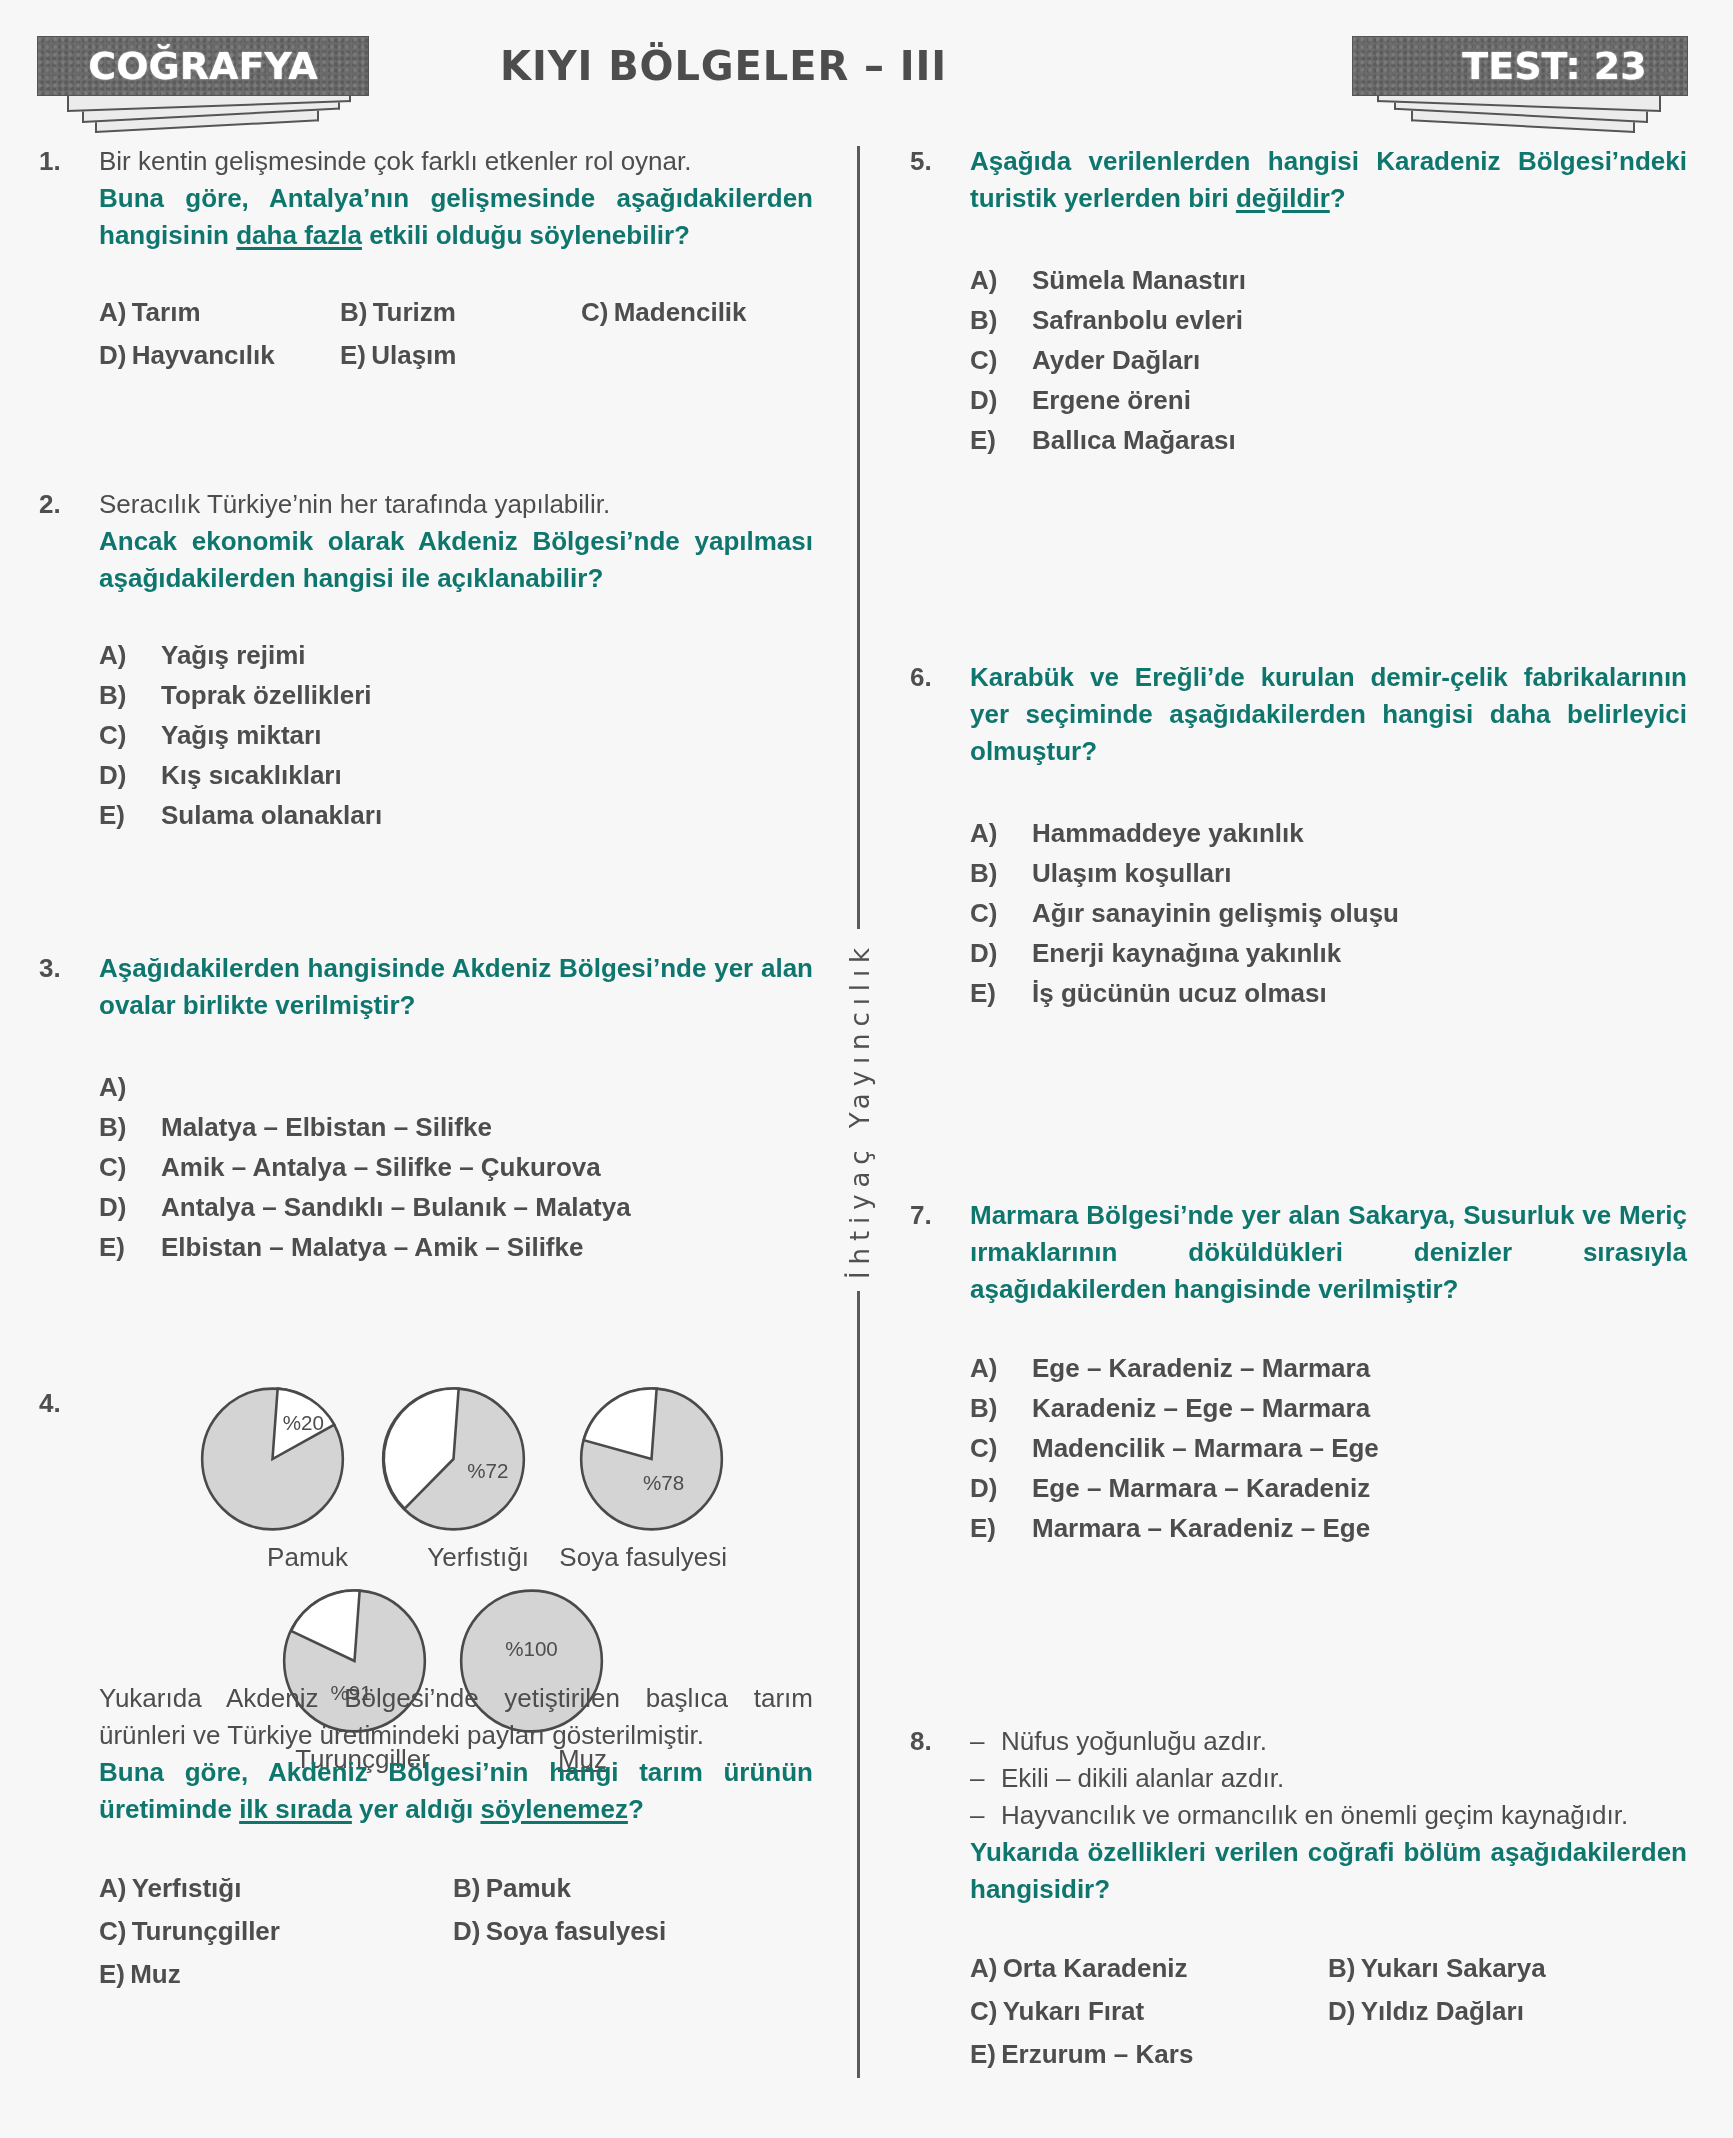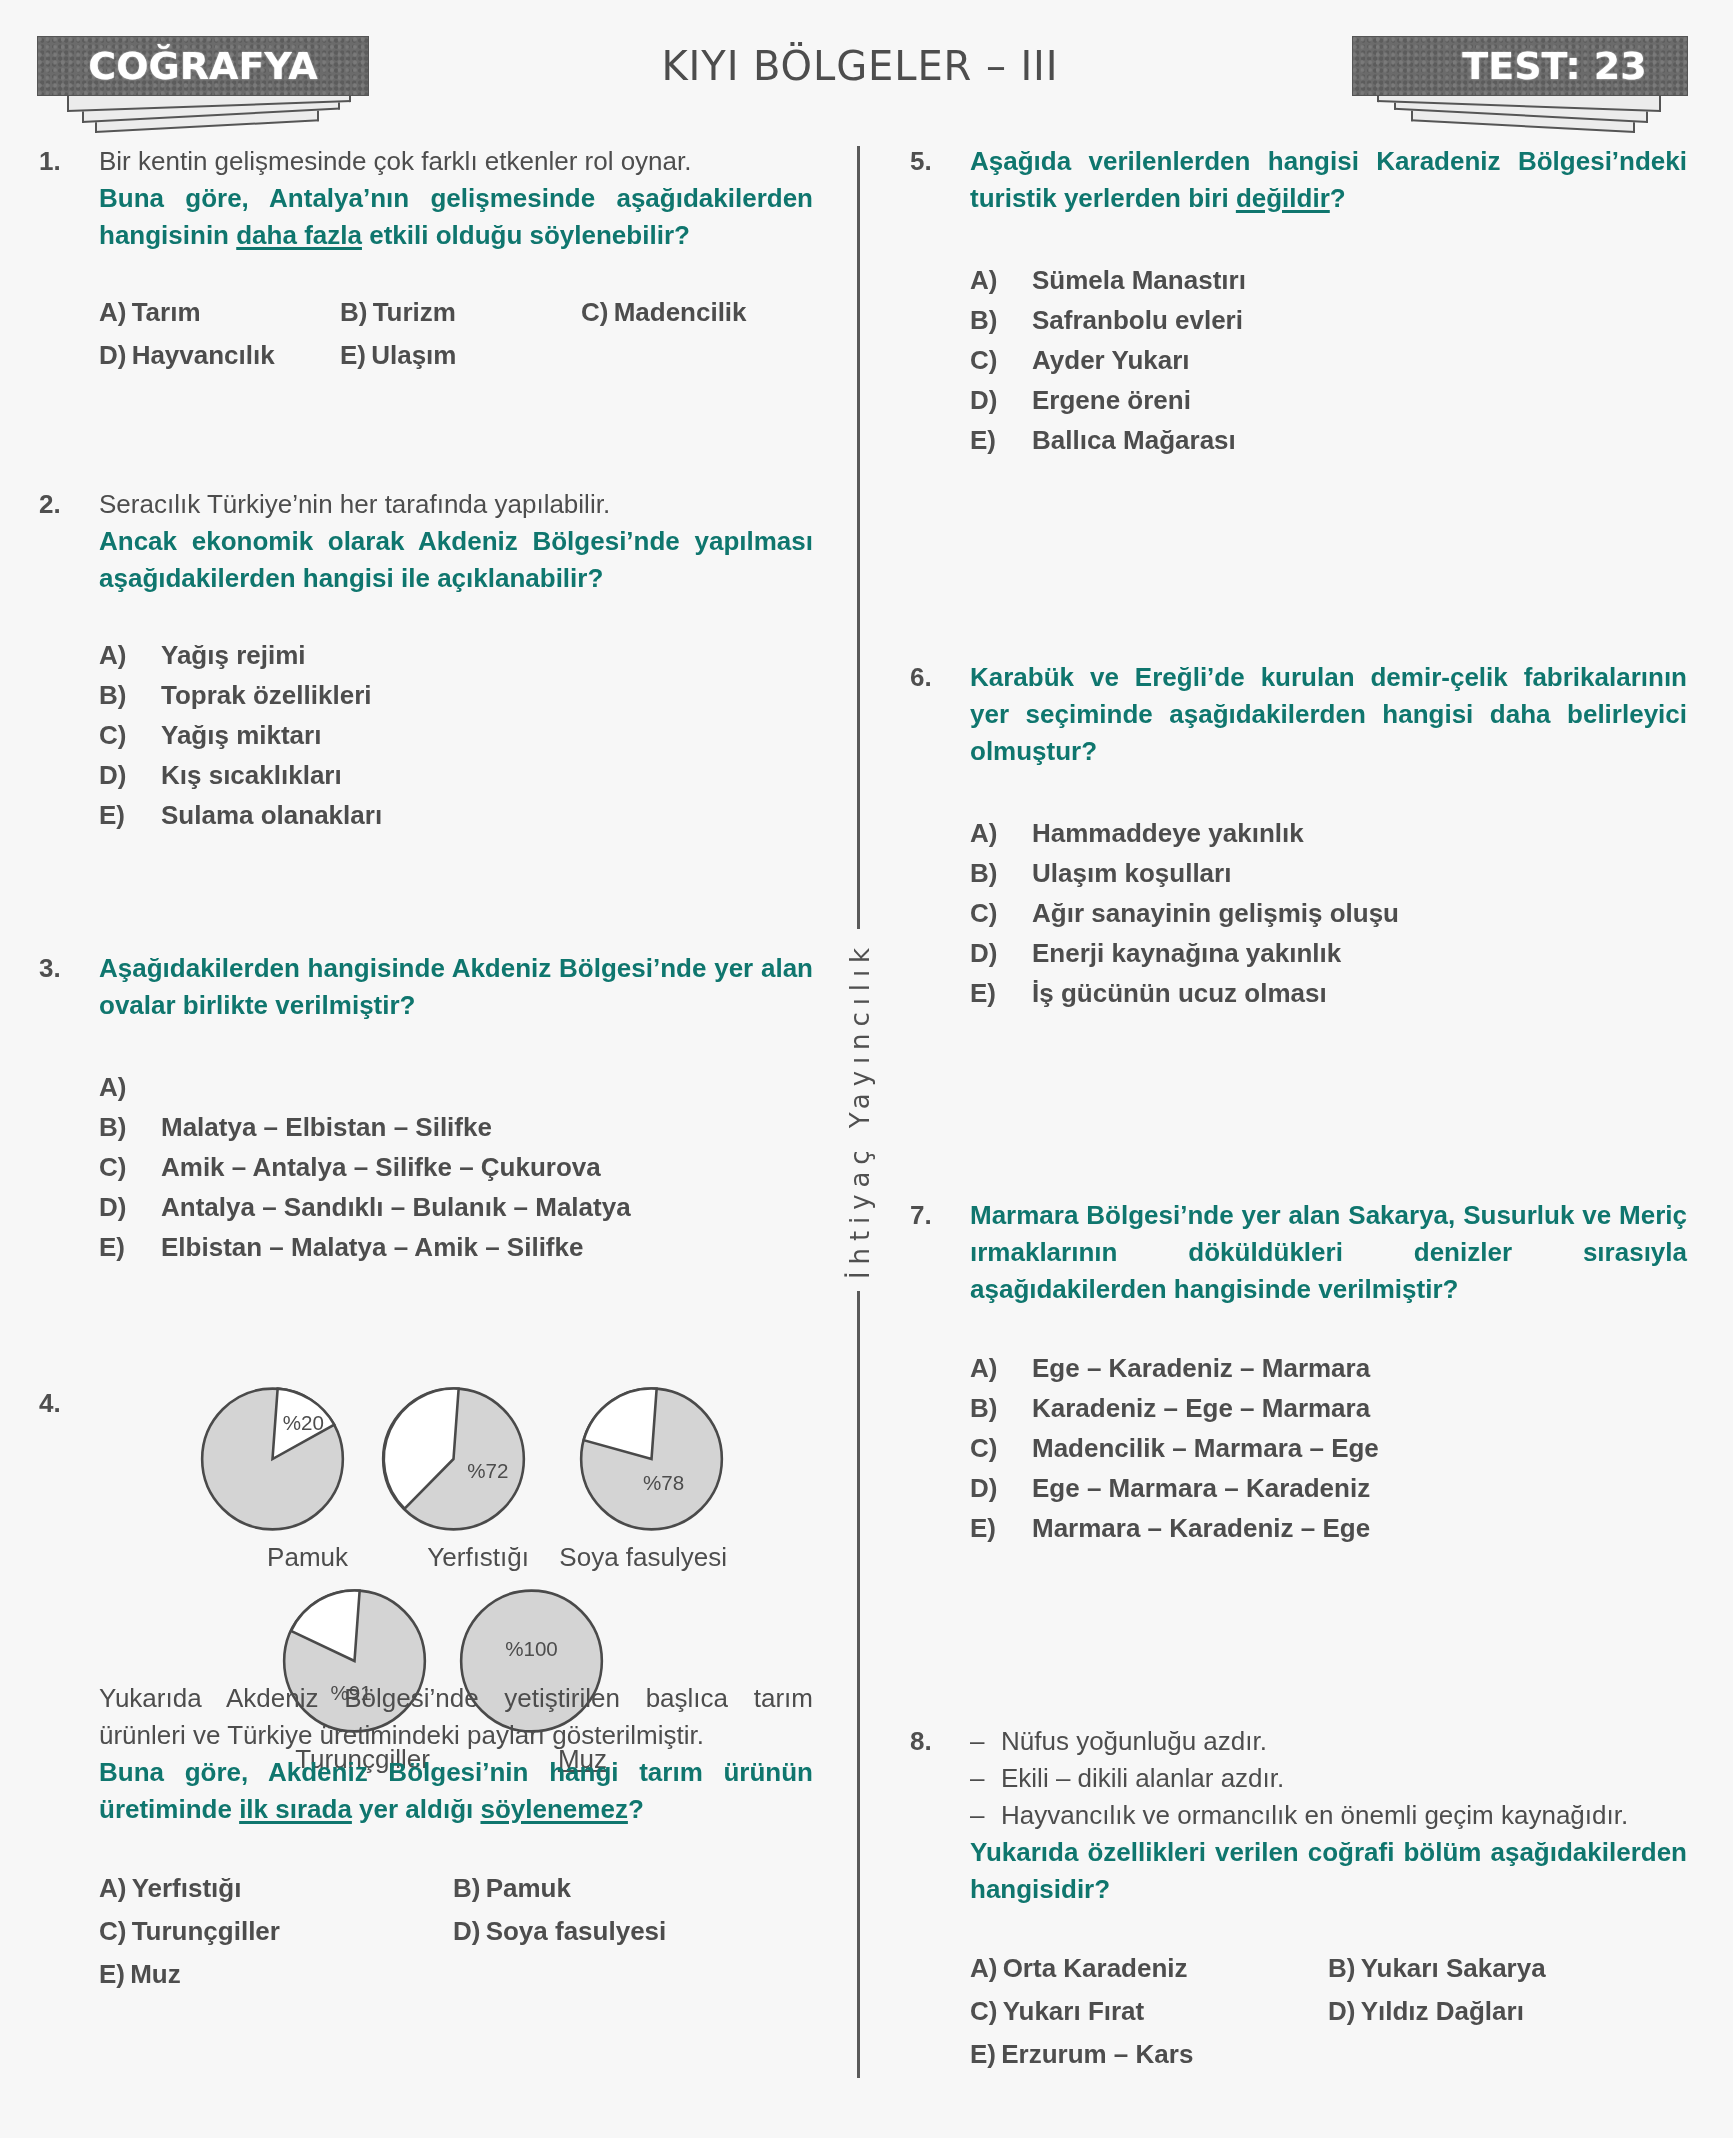--- a/index.html
+++ b/index.html
@@ -12,22 +12,22 @@
   .badge { position: absolute; top: 36px; height: 60px; background: #6b6b6b;
     background-image: radial-gradient(circle at 20% 30%, #7a7a7a 0 1.7px, transparent 2.6px),
                       radial-gradient(circle at 70% 60%, #5c5c5c 0 1.7px, transparent 2.6px);
     background-size: 7.7px 7.7px, 6px 6px;
     border: 1.7px solid #555; box-sizing: border-box; }
   .badge-text { position: absolute; top: 0; left: 0; right: 0; height: 57px;
     display: flex; align-items: center; justify-content: center;
     color: #fff; font-weight: bold; font-size: 38px; letter-spacing: 0px;
     font-family: "DejaVu Sans", sans-serif; text-shadow: 0 0 1.7px #ddd; }
   .sheet { position: absolute; background: #ececec; border: 2.6px solid #555; border-top: none; box-sizing: border-box; }
-  .page-title { position: absolute; top: 43px; left: 516px; width: 688px; text-align: center;
-    font-family: "DejaVu Sans", sans-serif; font-weight: normal; font-size: 40px; color: #4d4d4d; letter-spacing: 0.9px; }
+  .page-title { position: absolute; top: 43px; left: 500px; width: 688px; 
+    font-family: "DejaVu Sans", sans-serif; font-weight: bold; font-size: 40px; color: #4d4d4d; letter-spacing: 0.9px; }
   
   .divider { position: absolute; left: 857px; width: 3.4px; background: #5a5a5a; }
   .watermark { position: absolute; left: 860px; top: 1110px; transform: translate(-50%,-50%) rotate(-90deg);
     white-space: nowrap; font-family: "DejaVu Sans", sans-serif; font-size: 26px; letter-spacing: 6.9px;
     color: #505050; background: #f7f7f7; padding: 0 12px; }
   
   .q { position: absolute; font-size: 26px; line-height: 37px; }
   .q-num { position: absolute; left: -60px; top: 0; font-weight: bold; color: #4f4f4f; }
   .stem-normal { color: #4d4d4d; }
   .stem-bold { font-weight: bold; color: #0f766e; text-align: justify; }
@@ -231,21 +231,21 @@
     <div class="opt">
         <span class="opt-l">A)</span>
         <span class="opt-t">Sümela Manastırı</span>
       </div>
     <div class="opt">
         <span class="opt-l">B)</span>
         <span class="opt-t">Safranbolu evleri</span>
       </div>
     <div class="opt">
         <span class="opt-l">C)</span>
-        <span class="opt-t">Ayder Yukarı</span>
+        <span class="opt-t">Ayder Dağları</span>
       </div>
     <div class="opt">
         <span class="opt-l">D)</span>
         <span class="opt-t">Ergene öreni</span>
       </div>
     <div class="opt">
         <span class="opt-l">E)</span>
         <span class="opt-t">Ballıca Mağarası</span>
       </div>
   </div>

